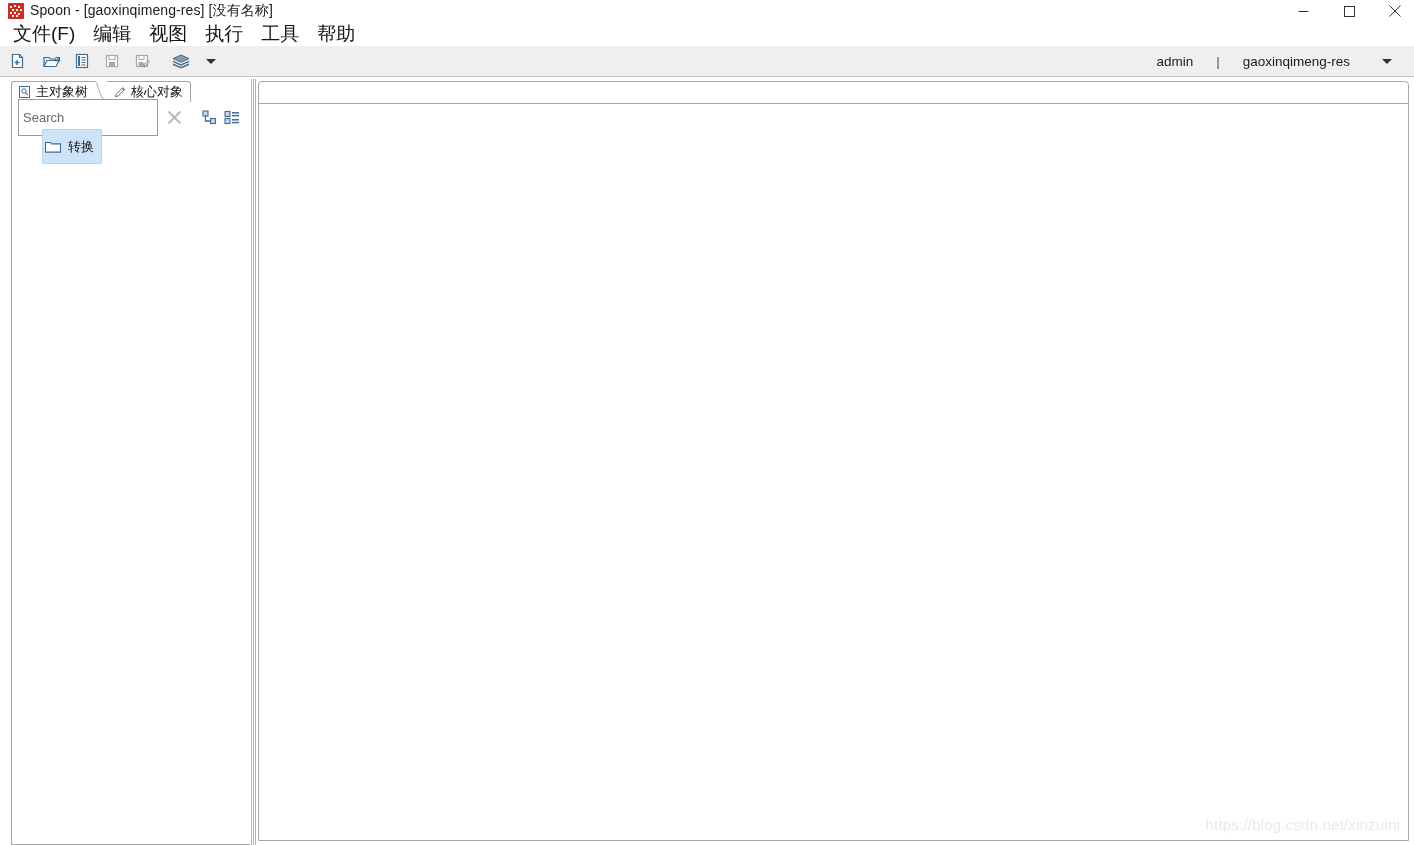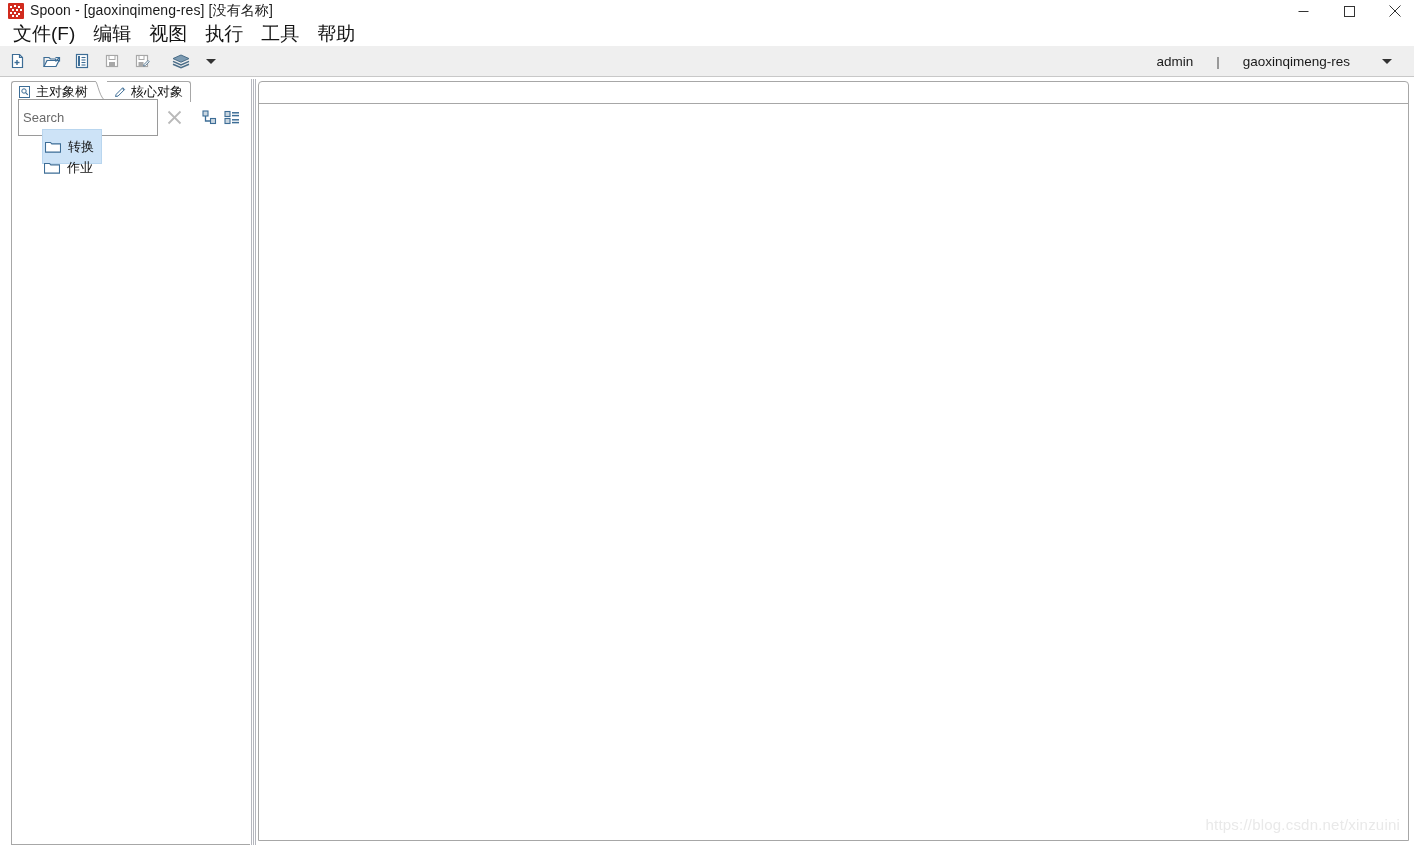--- a/index.html
+++ b/index.html
@@ -529,30 +529,20 @@
         <div class="tree-row selected">
           <span class="hl">
             <span class="folder-ico">
               <svg width="16" height="13" viewBox="0 0 16 13">
                 <path d="M0.5 2.5 h5 l1.3 1.4 h8.7 v8.2 h-15 z" fill="#ffffff" stroke="#3d6d96" stroke-width="1.1"></path>
               </svg>
             </span>
             <span class="tree-label">转换</span>
           </span>
         </div>
-        <div class="tree-row">
-          <span class="hl">
-            <span class="folder-ico">
-              <svg width="16" height="13" viewBox="0 0 16 13">
-                <path d="M0.5 2.5 h5 l1.3 1.4 h8.7 v8.2 h-15 z" fill="#ffffff" stroke="#3d6d96" stroke-width="1.1"></path>
-              </svg>
-            </span>
-            <span class="tree-label">作业</span>
-          </span>
-        </div>
       </div>
 
     </div>
   </div>
 </div>
 
 <div class="sash">
   <i></i>
     <i></i>
     <i></i>

